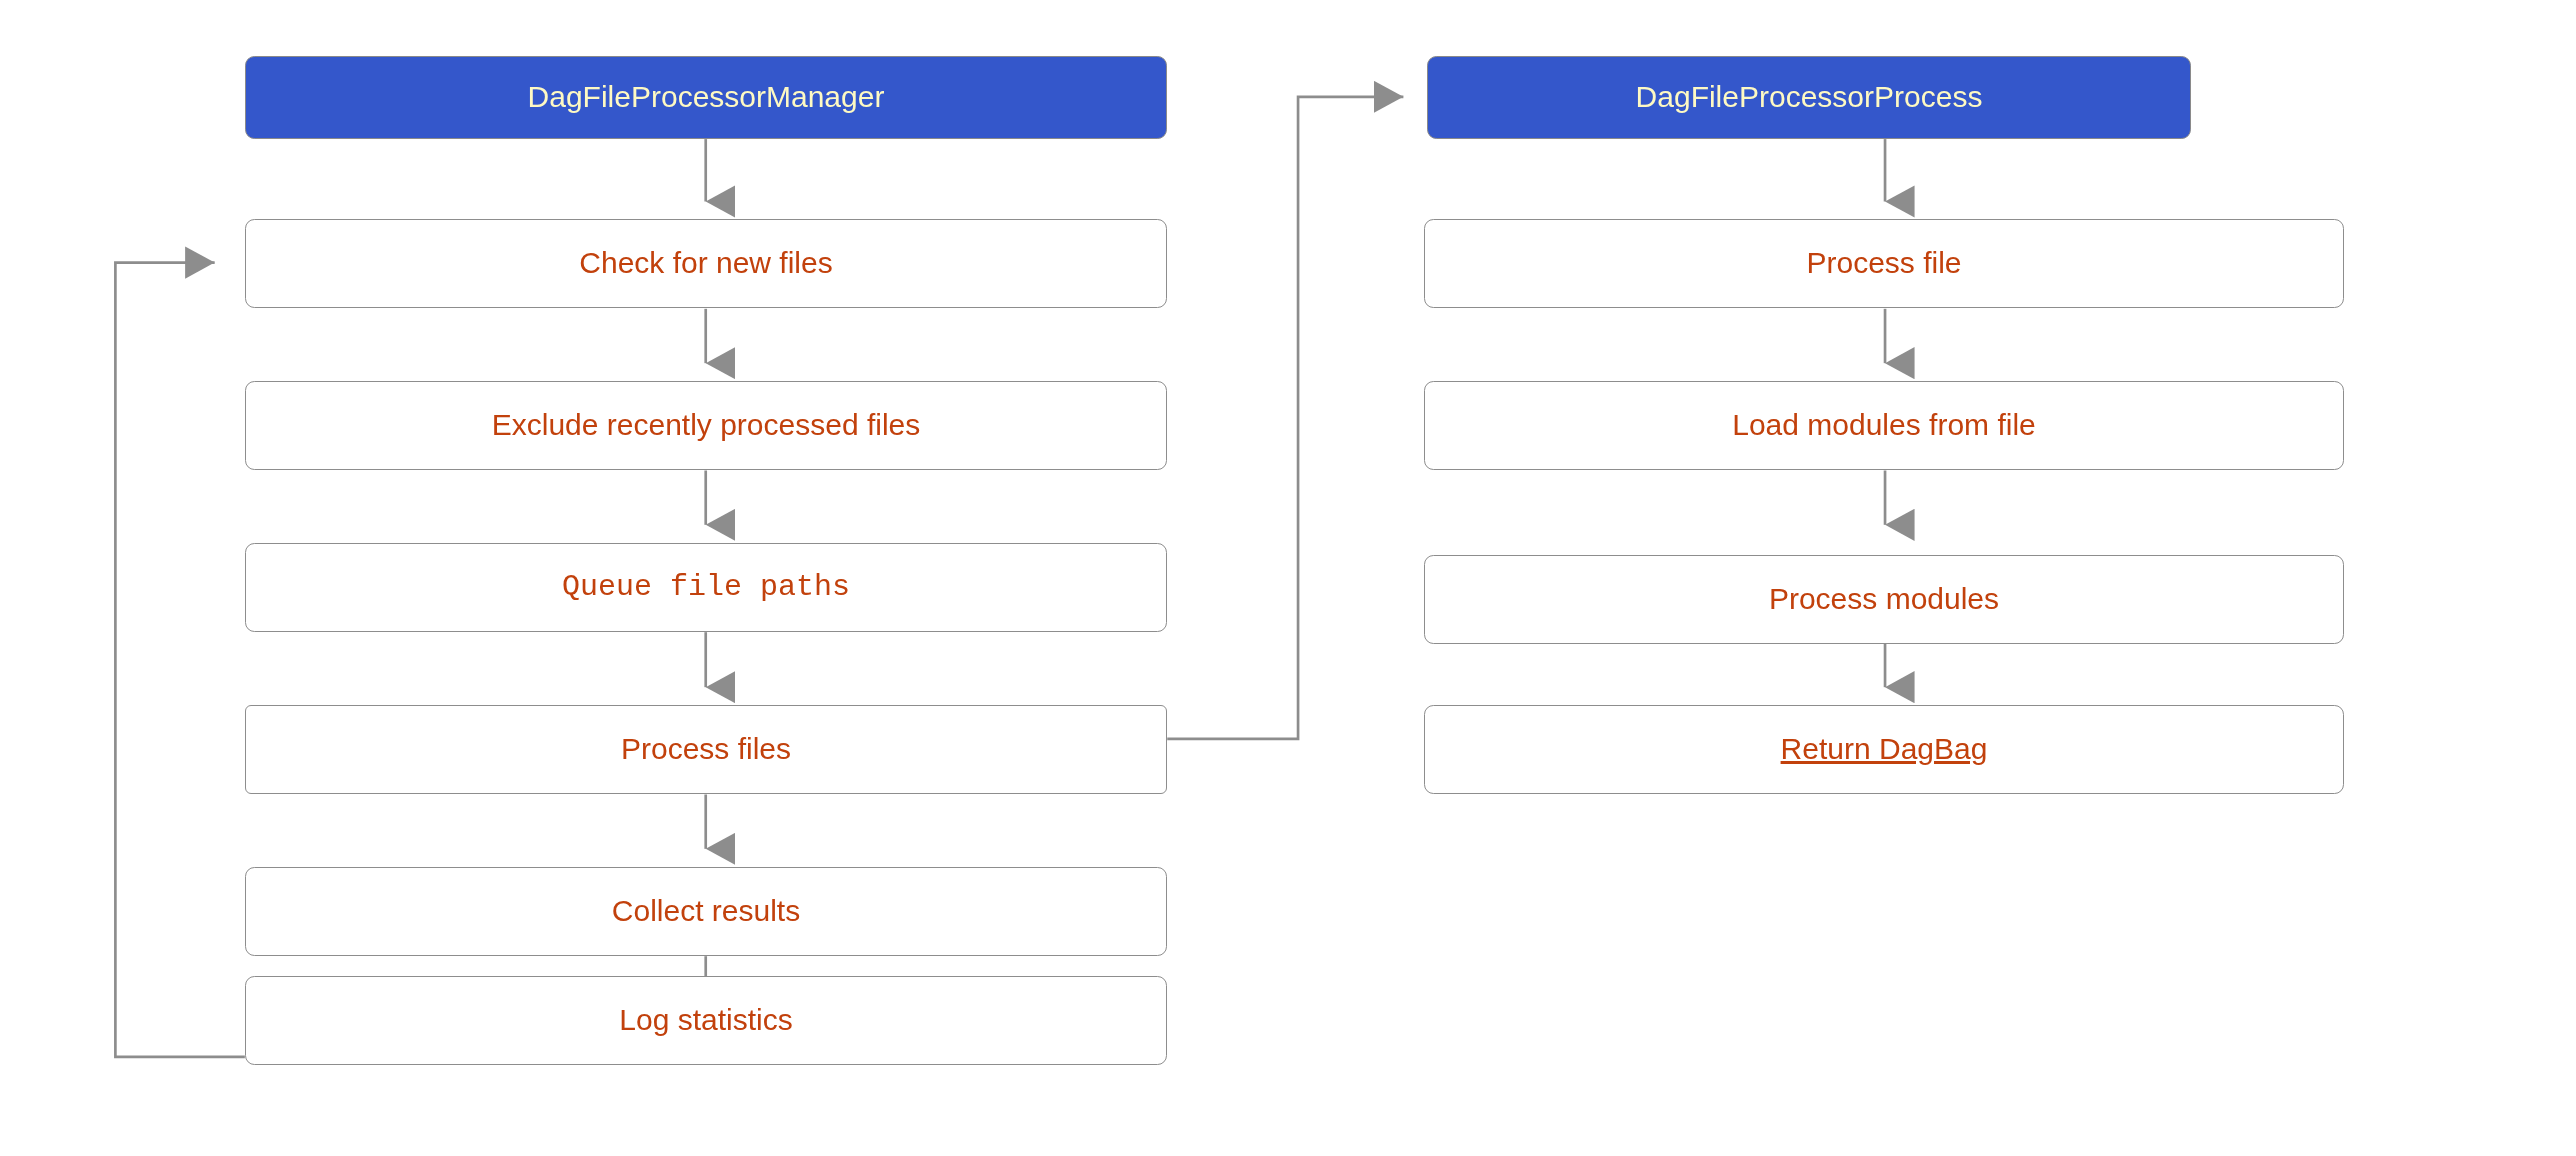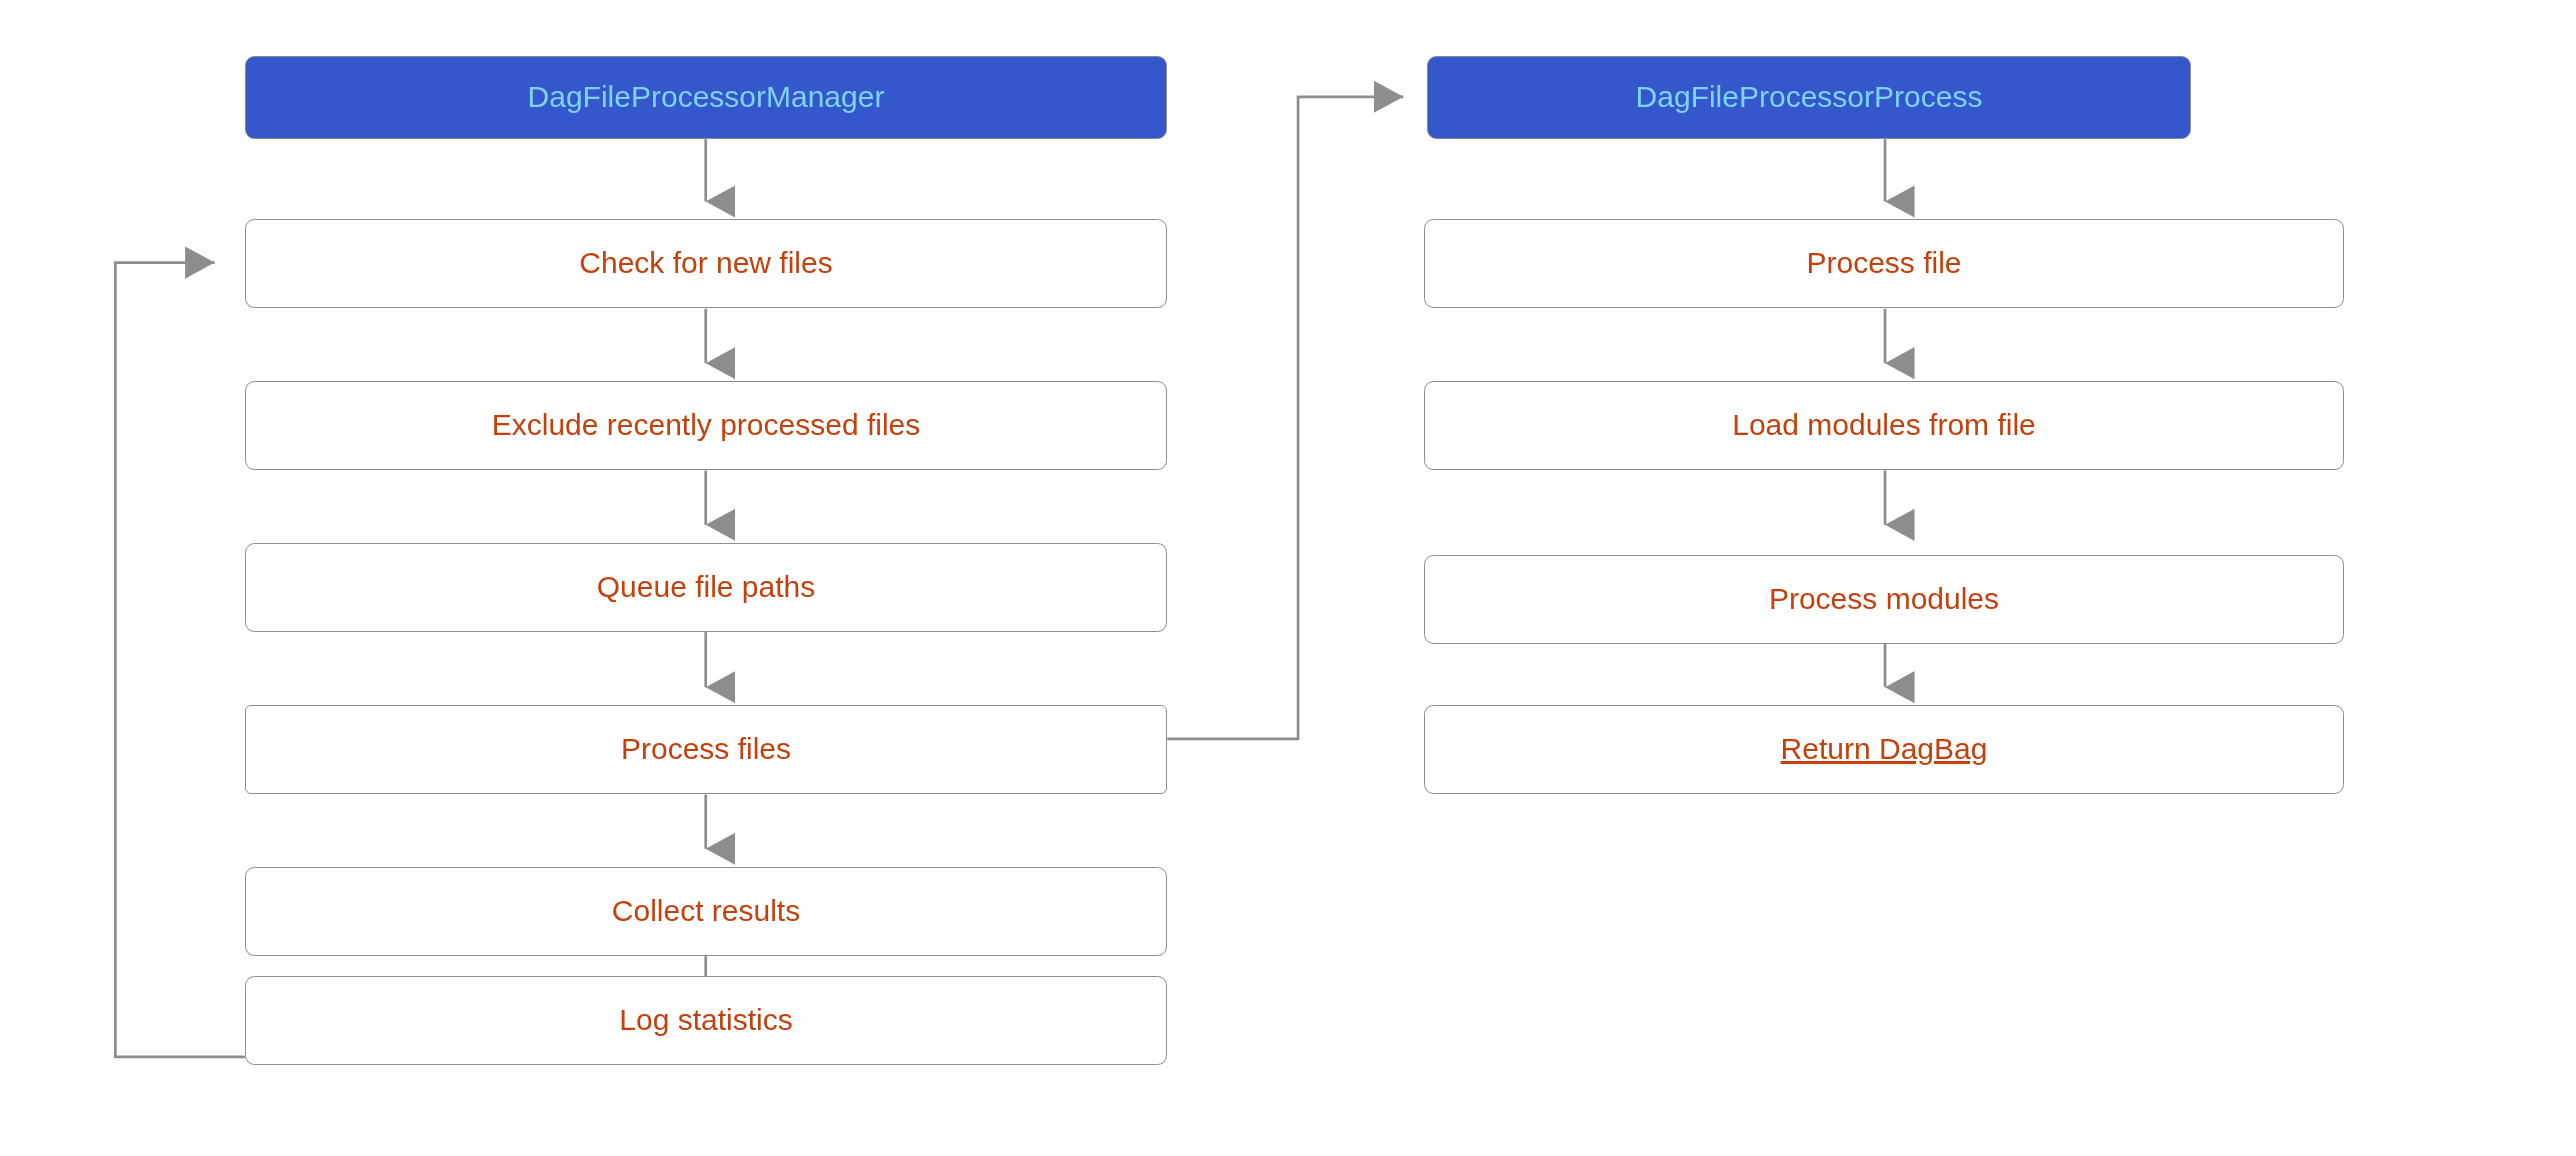--- a/index.html
+++ b/index.html
@@ -28,21 +28,21 @@
     display: flex;
     align-items: center;
     justify-content: center;
     border-radius: 9.4px;
     text-align: center;
     line-height: 1.15;
   }
   .node-header {
     background: #3457cb;
     border: 1.3px solid #8a8a8a;
-    color: #7dd3fc;
+    color: #fef9c3;
     font-size: 30px;
     font-weight: 400;
     box-shadow: 0 0 0 0 transparent;
   }
   .node-step {
     background: #ffffff;
     border: 1.3px solid #8d8d8d;
     color: #c2410c;
     font-size: 30px;
     font-weight: 400;
@@ -97,21 +97,21 @@
   </div>
 
   <div class="node node-step" style="left:245px; top:219px; width:922px; height:89px;">
     <span class="node-label">Check for new files</span>
   </div>
 
   <div class="node node-step" style="left:245px; top:381px; width:922px; height:89px;">
     <span class="node-label">Exclude recently processed files</span>
   </div>
 
-  <div class="node node-step" style="left:245px; top:543px; width:922px; height:89px;">
+  <div class="node node-step" style="left:245px; top:543px; width:922px; height:89px;font-family:Liberation Mono, monospace;">
     <span class="node-label">Queue file paths</span>
   </div>
 
   <div class="node node-step" style="left:245px; top:705px; width:922px; height:89px;border-radius:6px;">
     <span class="node-label">Process files</span>
   </div>
 
   <div class="node node-step" style="left:245px; top:867px; width:922px; height:89px;">
     <span class="node-label">Collect results</span>
   </div>

